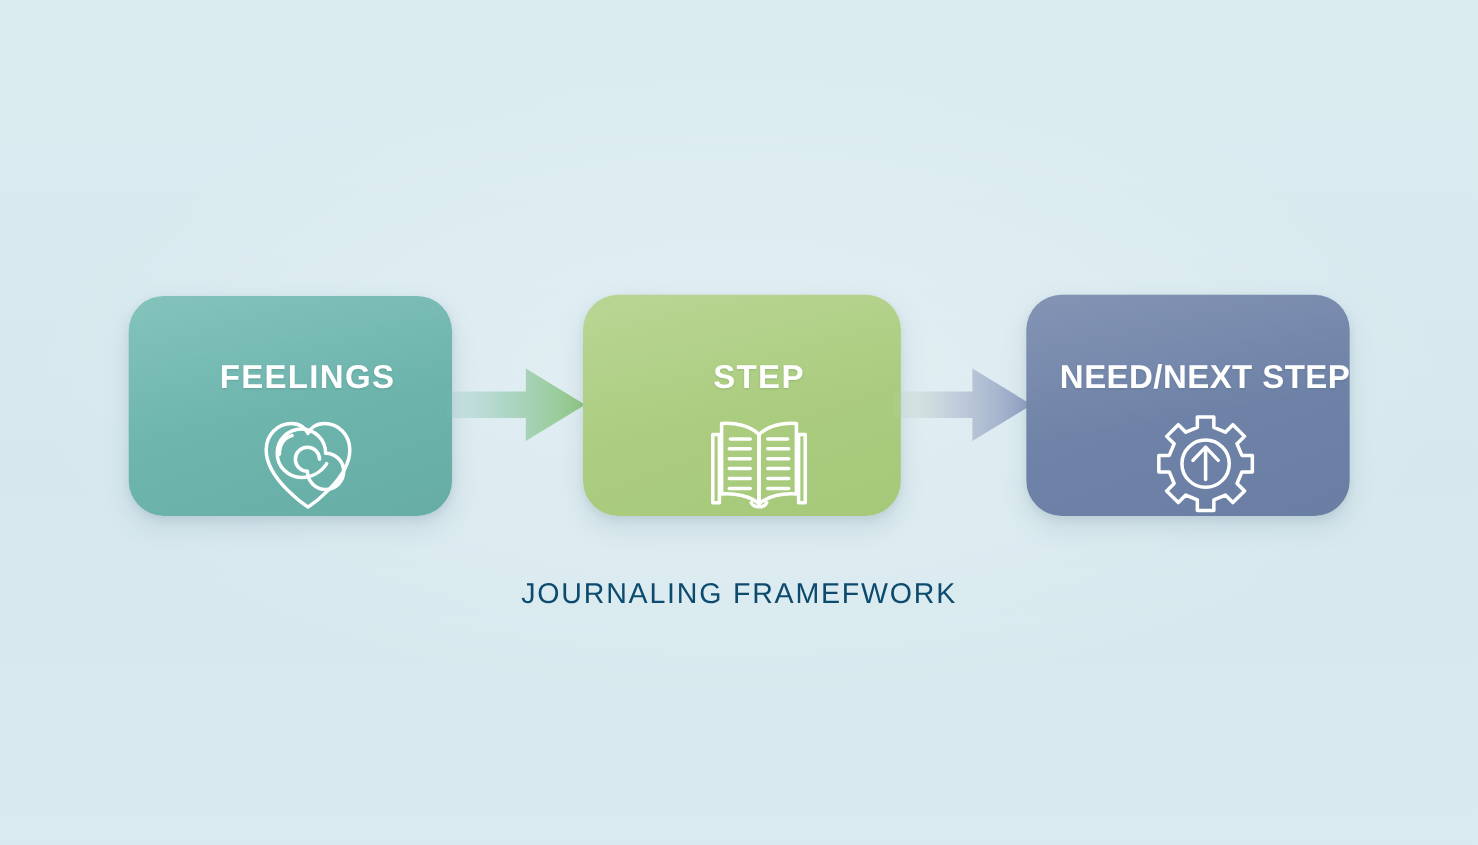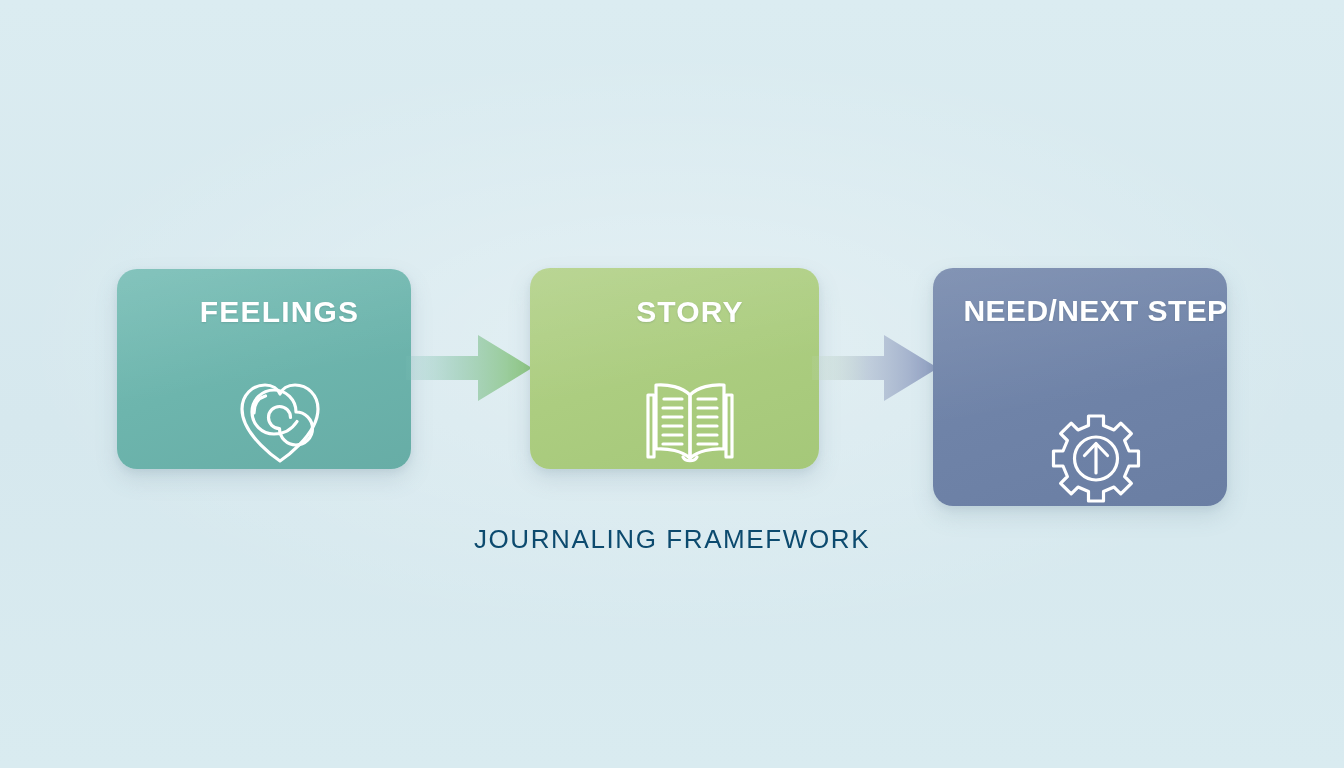--- a/index.html
+++ b/index.html
@@ -26,27 +26,27 @@
   }
 
   .stage {
     position: absolute;
     inset: 0;
   }
 
   
   .card {
     position: absolute;
-    border-radius: 20px;
+    border-radius: 32px;
     box-shadow: 0 10px 22px rgba(90,120,135,0.17),
                 0 3px 7px rgba(90,120,135,0.10);
     display: flex;
     flex-direction: column;
     align-items: center;
-    justify-content: space-between;
+    justify-content: flex-end;
     box-sizing: border-box;
     overflow: hidden;
     padding-left: 31px;
   }
   .card-sheen {
     position: absolute;
     inset: 0;
     background: linear-gradient(170deg, rgba(255,255,255,0.10) 0%, rgba(255,255,255,0) 55%);
     pointer-events: none;
   }
@@ -80,23 +80,22 @@
     left: 530px;  top: 268px;
     width: 289px; height: 201px;
     background: linear-gradient(160deg, #b2d188 0%, #accd80 48%, #a5c879 100%);
   }
   #card-story .card-title { font-size: 30px; margin-top: 29px; }
   #card-story .card-icon  { margin-top: 12px; }
 
   
   #card-need {
     left: 933px;  top: 268px;
-    width: 294px; height: 238px;
+    width: 294px; height: 201px;
     background: linear-gradient(160deg, #7588ac 0%, #6f83a8 48%, #6a7ea3 100%);
-    gap: 36px;
   }
   #card-need .card-title { font-size: 30px; margin-top: 28px; letter-spacing: 0.4px; }
   #card-need .card-icon  { margin-top: 12px; }
 
   
   .arrow {
     position: absolute;
     top: 325px;
     width: 130px;
     height: 86px;
@@ -143,21 +142,21 @@
         <stop offset="0%" stop-color="#7cc0b7" stop-opacity="0.16"></stop>
         <stop offset="45%" stop-color="#8cc5a4" stop-opacity="0.60"></stop>
         <stop offset="100%" stop-color="#8ec77e" stop-opacity="0.98"></stop>
       </linearGradient>
     </defs>
     <path d="M0 31 H72 V10 L126 43 L72 76 V55 H0 Z" fill="url(#grad-arrow-1)"></path>
   </svg>
 
   <div class="card" id="card-story">
     <div class="card-sheen"></div>
-    <div class="card-title">STORY</div>
+    <div class="card-title">STEP</div>
     <svg class="card-icon" width="104" height="98" viewBox="0 0 104 98">
       <g fill="none" stroke="#ffffff" stroke-width="3.2" stroke-linecap="round" stroke-linejoin="round">
 
         <path d="M10 24 H16 V86 H10 Z"></path>
         <path d="M94 24 H88 V86 H94 Z"></path>
 
         <path d="M52 24 C44 16 30 13 18 14 V78 C30 77 44 80 52 87 Z"></path>
 
         <path d="M52 24 C60 16 74 13 86 14 V78 C74 77 60 80 52 87 Z"></path>
 

